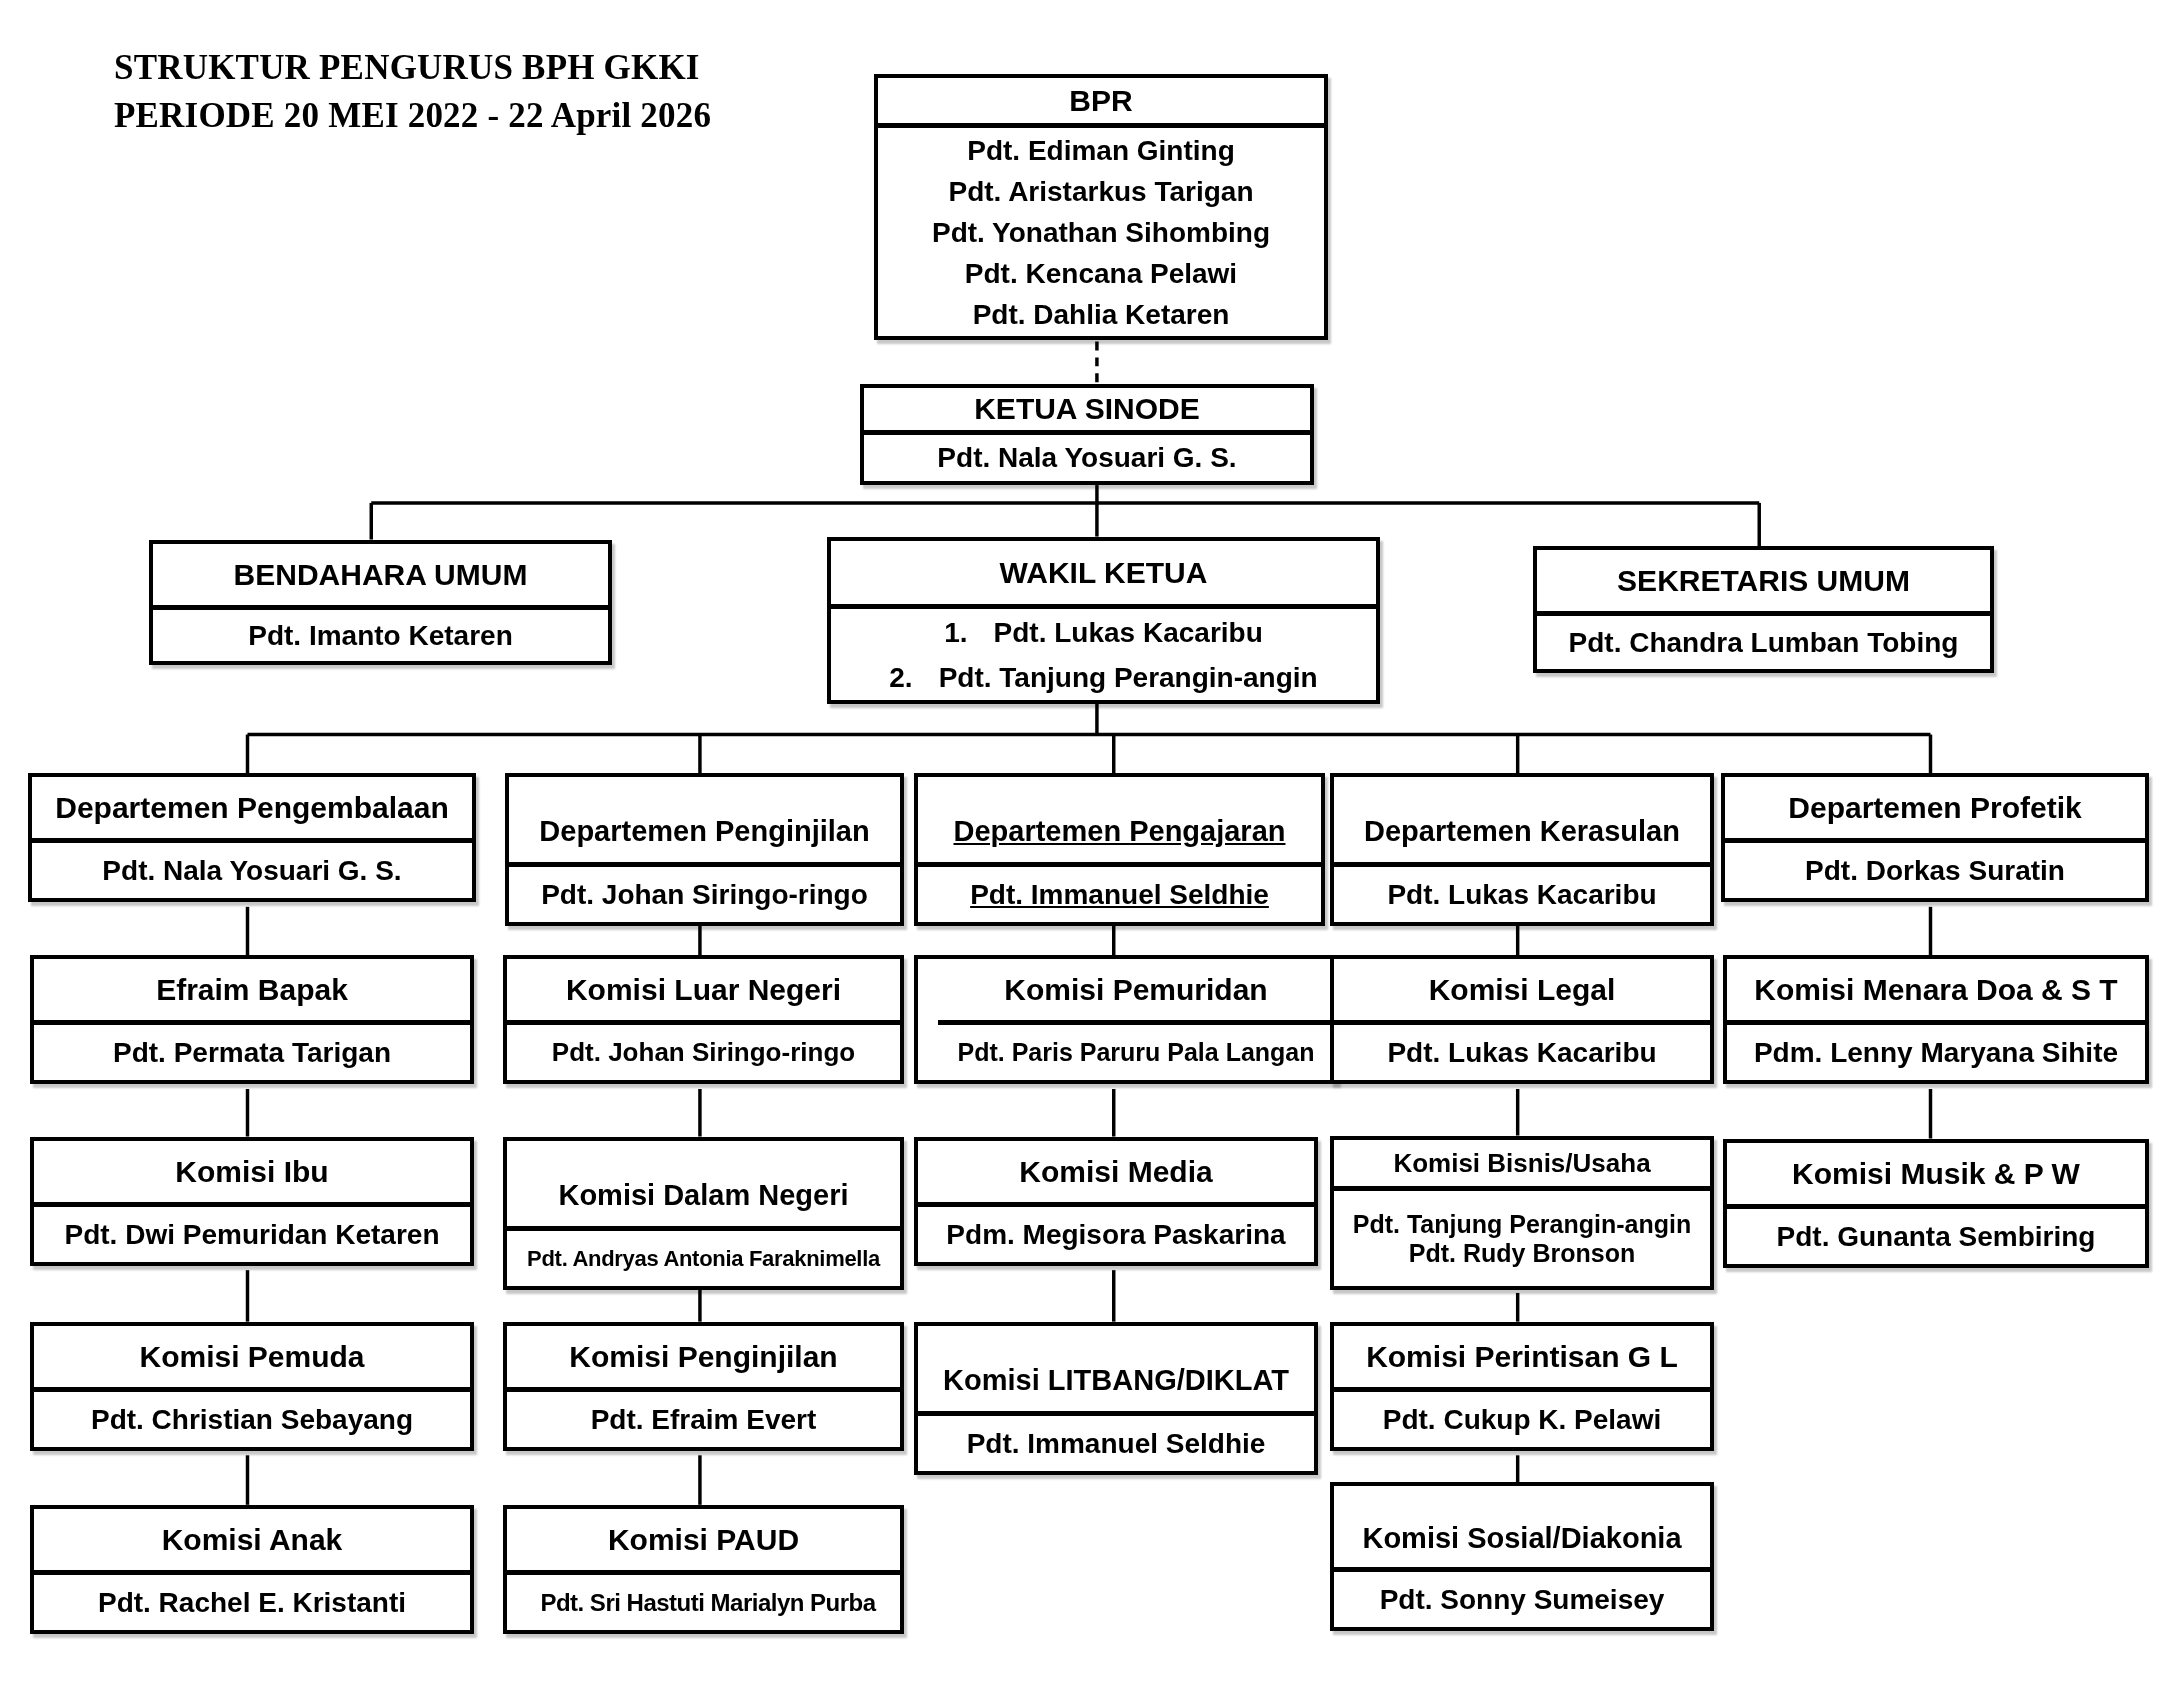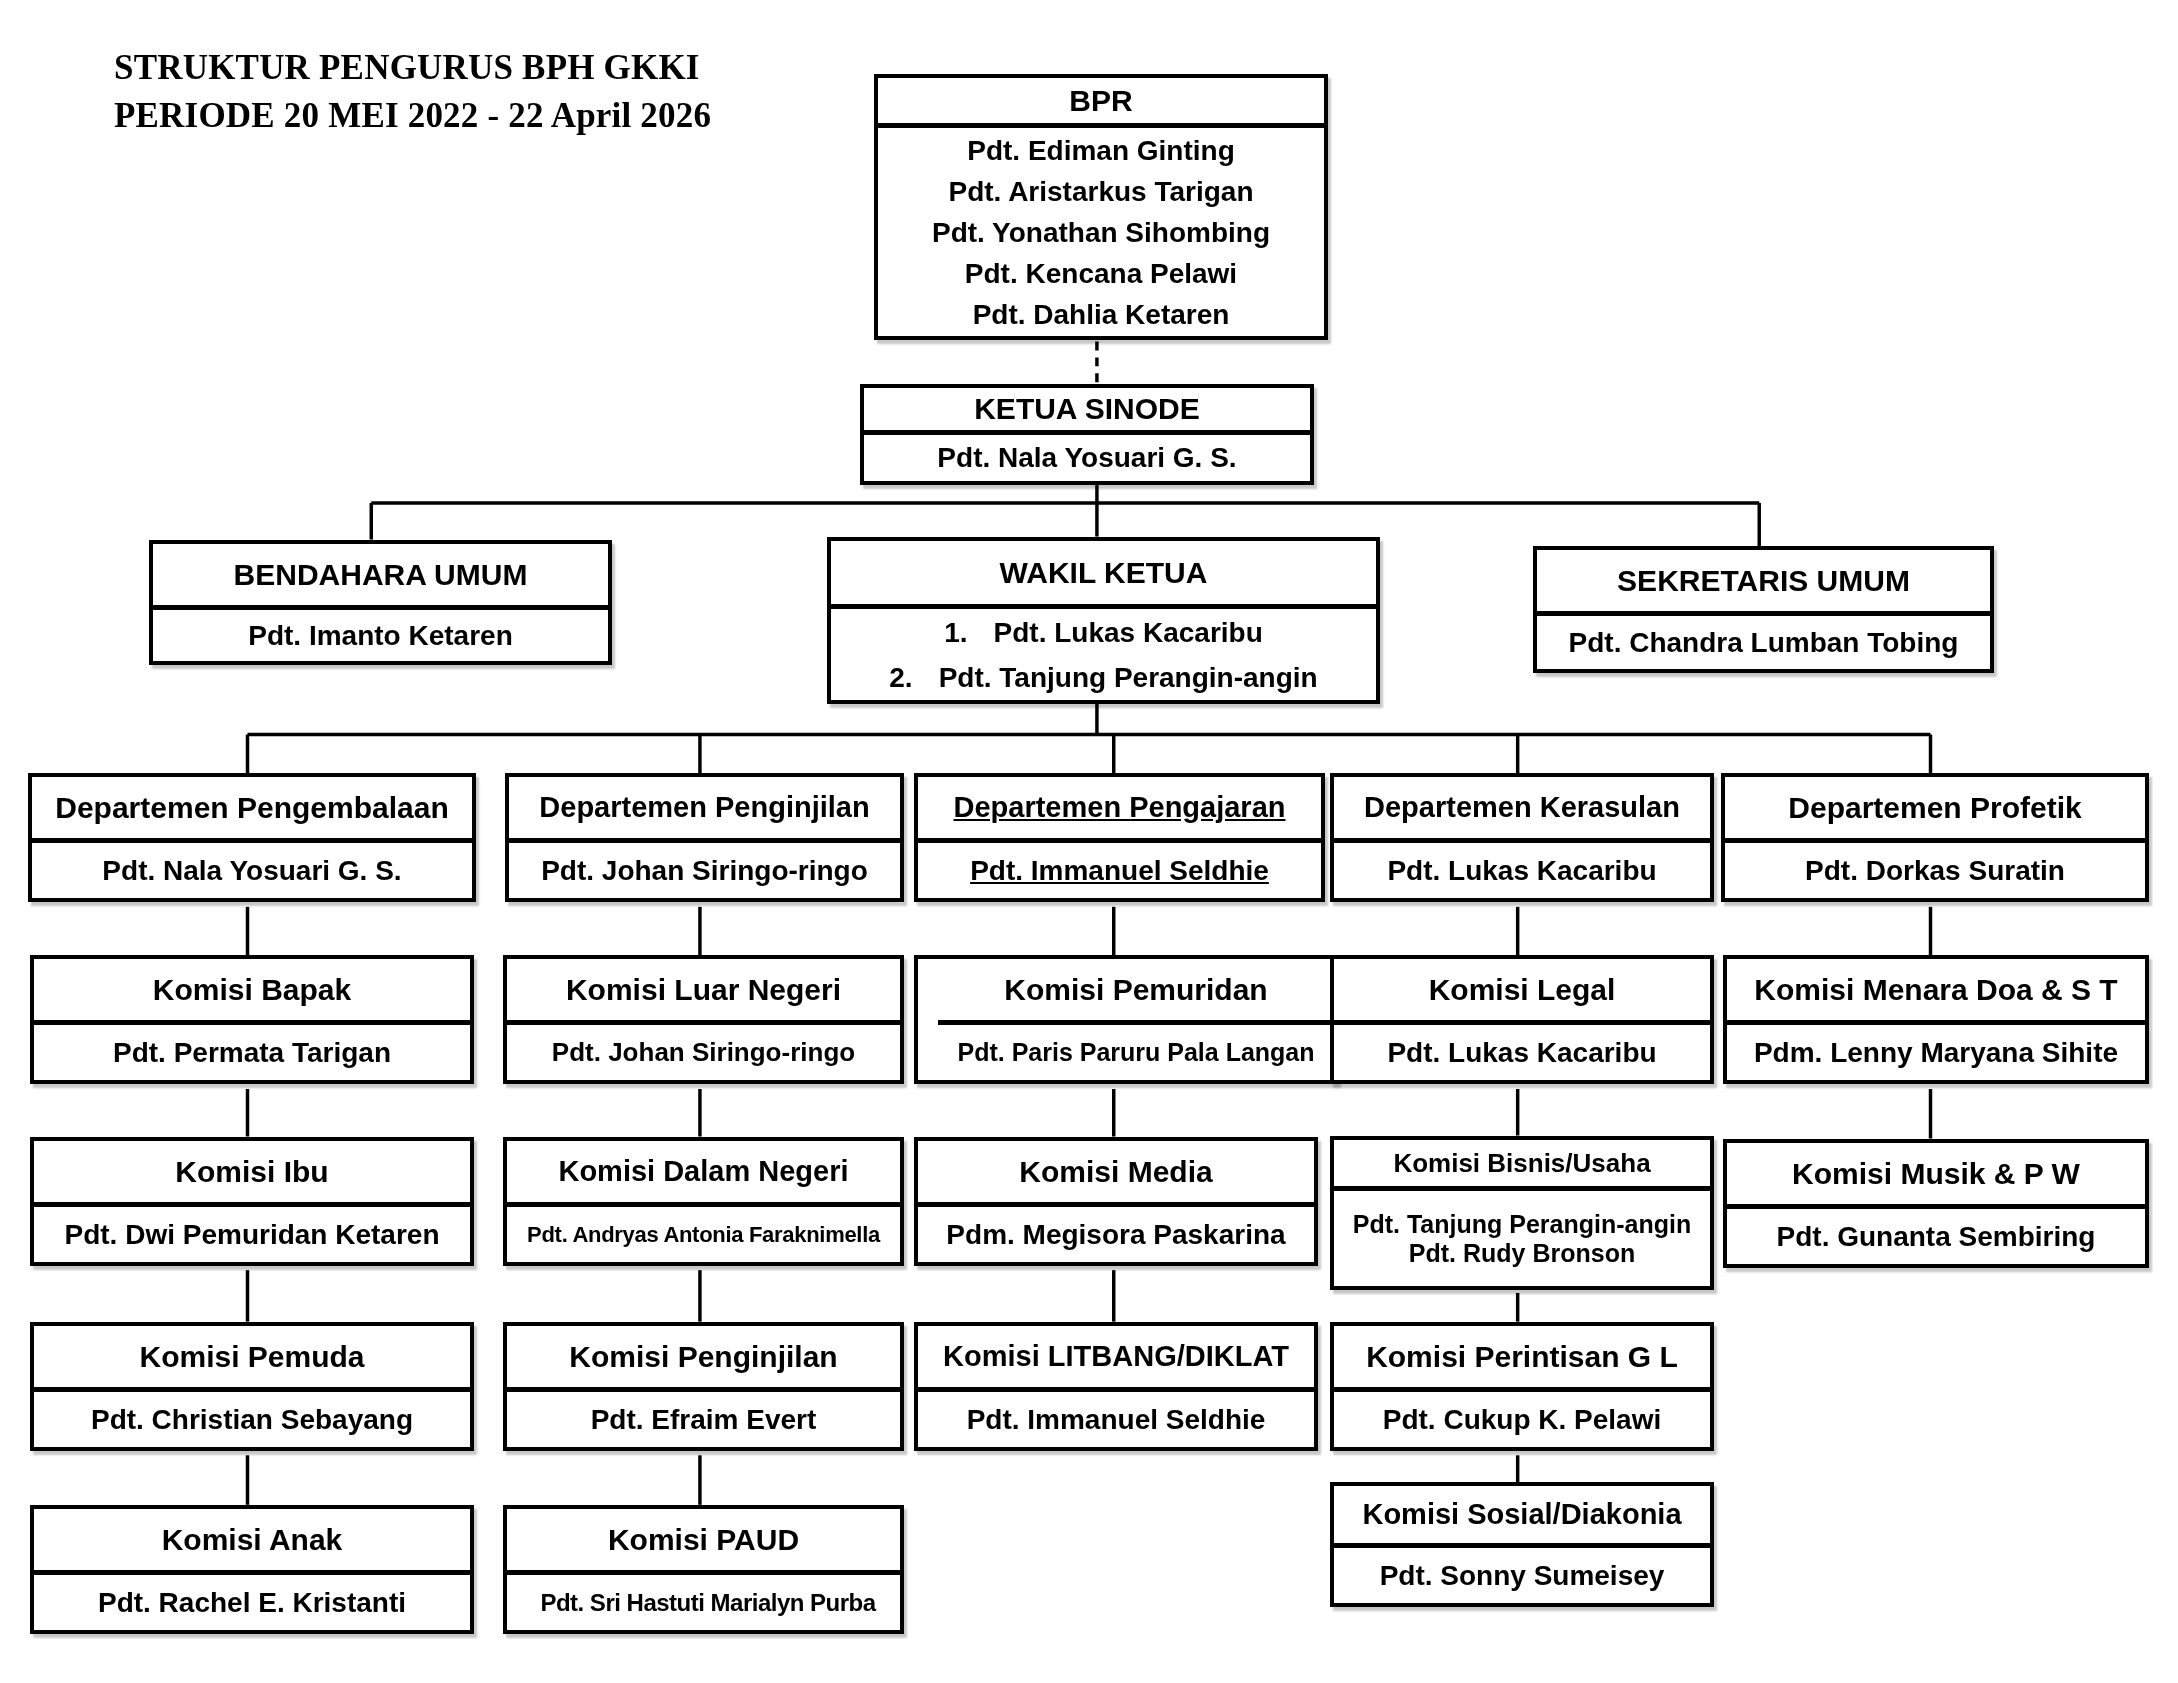--- a/index.html
+++ b/index.html
@@ -30,21 +30,21 @@
     font-weight:bold;font-size:30px;white-space:nowrap;
   }
   .bd{
     display:flex;flex-direction:column;align-items:center;justify-content:center;
     font-weight:bold;font-size:28px;white-space:nowrap;
   }
   .ln{display:flex;align-items:baseline;justify-content:center;}
   .bpr-body .ln{line-height:41px;}
   .wk-body .ln{line-height:45px;}
   .no{margin-right:26px;}
-  .fs29{font-size:29px;} .fs26{font-size:26px;} .fs25{font-size:25px;}
+  .fs29{font-size:29px;margin-top:24px;} .fs26{font-size:26px;} .fs25{font-size:25px;}
   .fs24{font-size:24px;letter-spacing:-0.5px;} .fs22{font-size:22px;letter-spacing:-0.3px;}
 </style>
 </head>
 <body>
 
 <div class="canvas">
 
   <svg class="wires" width="2178" height="1683" viewBox="0 0 2200 1700">
     <g stroke="#000" stroke-width="3.5" fill="none">
       <line x1="1108" y1="345" x2="1108" y2="388" stroke-dasharray="9 7"></line>
@@ -139,21 +139,21 @@
   <div class="node" style="left:1330px;top:773px;width:376px;">
     <div class="hd fs29" style="height:61px;">Departemen Kerasulan</div>
     <div class="bd" style="height:55px;">Pdt. Lukas Kacaribu</div>
   </div>
   <div class="node" style="left:1721px;top:773px;width:420px;">
     <div class="hd" style="height:61px;">Departemen Profetik</div>
     <div class="bd" style="height:55px;">Pdt. Dorkas Suratin</div>
   </div>
 
   <div class="node" style="left:30px;top:955px;width:436px;">
-    <div class="hd" style="height:61px;">Komisi Bapak</div>
+    <div class="hd" style="height:61px;">Efraim Bapak</div>
     <div class="bd" style="height:55px;">Pdt. Permata Tarigan</div>
   </div>
   <div class="node" style="left:30px;top:1137px;width:436px;">
     <div class="hd" style="height:61px;">Komisi Ibu</div>
     <div class="bd" style="height:55px;">Pdt. Dwi Pemuridan Ketaren</div>
   </div>
   <div class="node" style="left:30px;top:1322px;width:436px;">
     <div class="hd" style="height:61px;">Komisi Pemuda</div>
     <div class="bd" style="height:55px;">Pdt. Christian Sebayang</div>
   </div>

